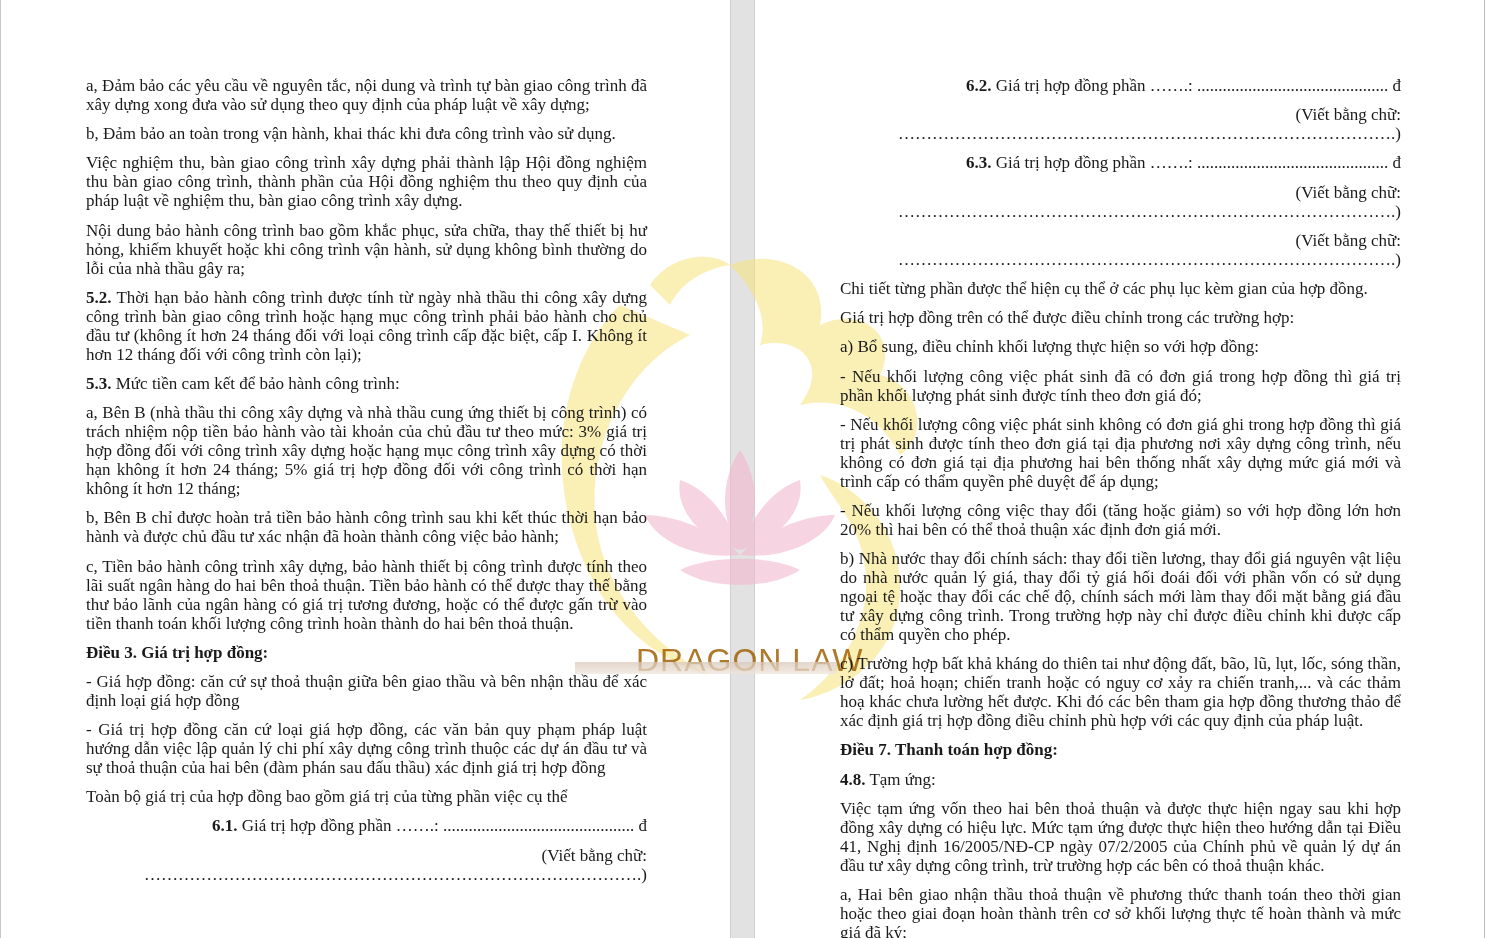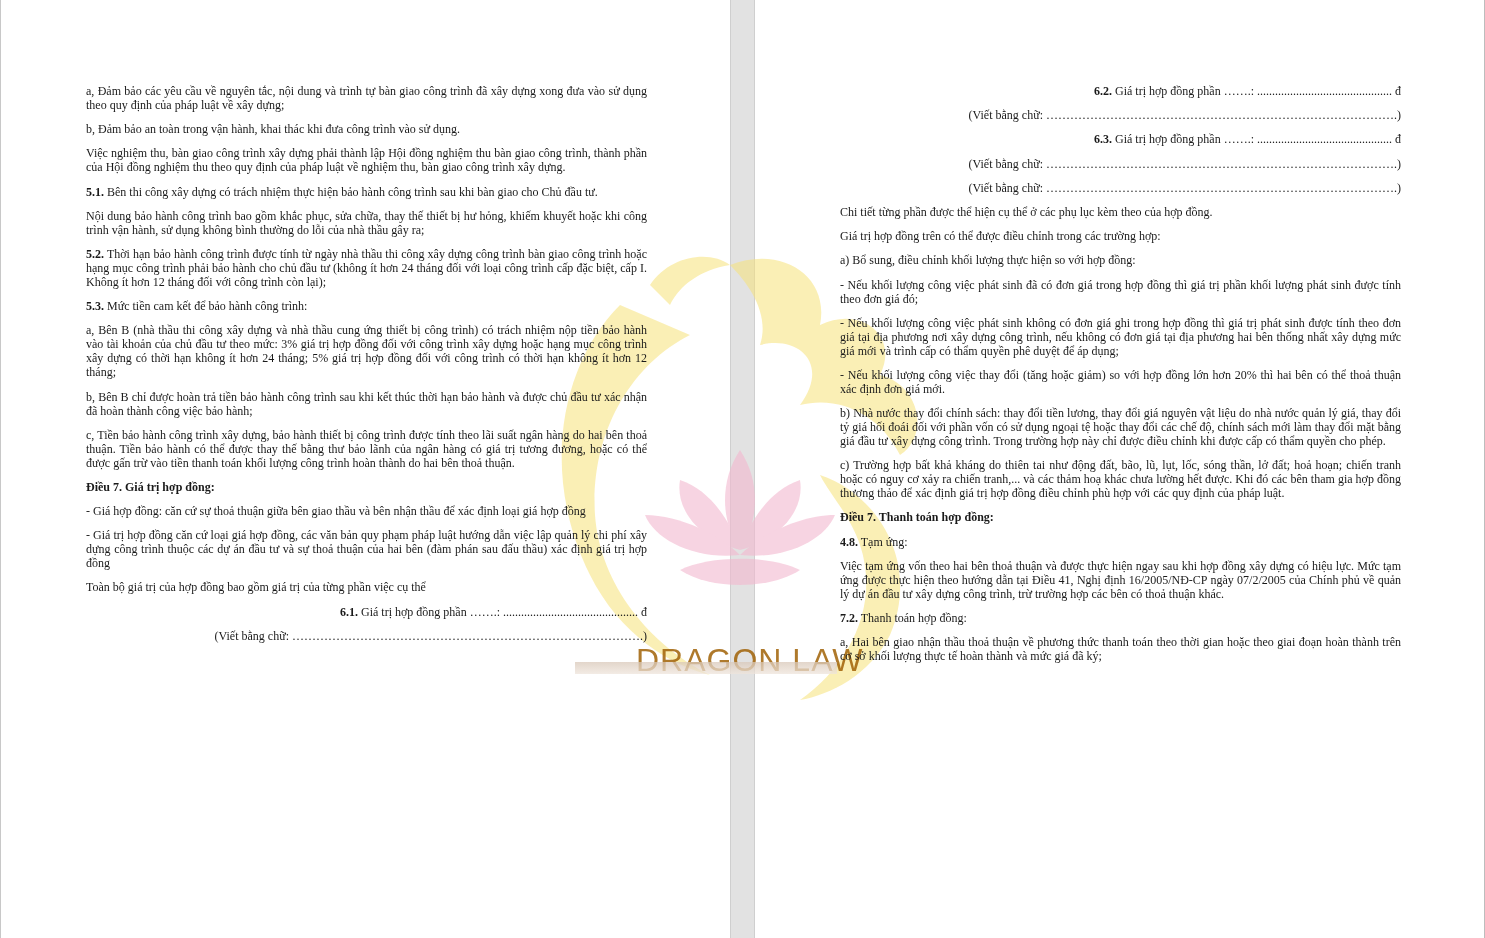--- a/index.html
+++ b/index.html
@@ -2,77 +2,75 @@
 <html><head>
 <meta charset="utf-8">
 <style>
   html, body { margin:0; padding:0; }
   body { width:1485px; height:938px; background:#e2e2e2; position:relative; overflow:hidden;
          font-family:"Liberation Serif", "DejaVu Serif", serif; color:#1a1a1a; }
   .page { position:absolute; top:0; height:938px; background:#fff; box-sizing:border-box; overflow:hidden; }
   #page-left  { left:0; width:731px; border-left:1px solid #c8c8c8; border-right:1px solid #cfcfcf; }
   #page-right { left:754px; width:731px; border-left:1px solid #cfcfcf; border-right:1px solid #bdbdbd; }
   .gutter { position:absolute; left:731px; width:23px; top:0; height:938px; background:#e2e2e2; }
-  .content { position:absolute; top:84px; width:561px; font-size:12px; line-height:14px; text-align:justify; z-index:2; }
+  .content { position:absolute; top:76px; width:561px; font-size:17px; line-height:19px; text-align:justify; z-index:2; }
   #page-left .content { left:85px; }
   #page-right .content { left:85px; }
   .content p { margin:0 0 10.2px 0; }
   .b { font-weight:bold; }
   .nojust { text-align:right; }
   
   .wm { position:absolute; pointer-events:none; z-index:1; }
   .wm-text { position:absolute; left:636px; top:642px; font-family:Liberation Sans, sans-serif; font-size:32px;
              letter-spacing:1px; color:#a16207; z-index:1; opacity:0.85; }
   .wm-bar { position:absolute; left:575px; top:662px; width:262px; height:12px; background:linear-gradient(#d9c8b9,#efe5dc); opacity:0.75; z-index:1; }
 </style>
 </head>
 <body>
 
 <div class="page" id="page-left">
   <div class="content">
     <p>a, Đảm bảo các yêu cầu về nguyên tắc, nội dung và trình tự bàn giao công trình đã xây dựng xong đưa vào sử dụng theo quy định của pháp luật về xây dựng;</p>
     <p>b, Đảm bảo an toàn trong vận hành, khai thác khi đưa công trình vào sử dụng.</p>
     <p>Việc nghiệm thu, bàn giao công trình xây dựng phải thành lập Hội đồng nghiệm thu bàn giao công trình, thành phần của Hội đồng nghiệm thu theo quy định của pháp luật về nghiệm thu, bàn giao công trình xây dựng.</p>
-    <p><span class="b">5.1.</span><span> Bên thi công xây dựng có trách nhiệm thực hiện bảo hành công trình sau khi bàn giao cho Chủ đầu tư.</span></p>
     <p>Nội dung bảo hành công trình bao gồm khắc phục, sửa chữa, thay thế thiết bị hư hỏng, khiếm khuyết hoặc khi công trình vận hành, sử dụng không bình thường do lỗi của nhà thầu gây ra;</p>
     <p><span class="b">5.2.</span><span> Thời hạn bảo hành công trình được tính từ ngày nhà thầu thi công xây dựng công trình bàn giao công trình hoặc hạng mục công trình phải bảo hành cho chủ đầu tư (không ít hơn 24 tháng đối với loại công trình cấp đặc biệt, cấp I. Không ít hơn 12 tháng đối với công trình còn lại);</span></p>
     <p><span class="b">5.3.</span><span> Mức tiền cam kết để bảo hành công trình:</span></p>
     <p>a, Bên B (nhà thầu thi công xây dựng và nhà thầu cung ứng thiết bị công trình) có trách nhiệm nộp tiền bảo hành vào tài khoản của chủ đầu tư theo mức: 3% giá trị hợp đồng đối với công trình xây dựng hoặc hạng mục công trình xây dựng có thời hạn không ít hơn 24 tháng; 5% giá trị hợp đồng đối với công trình có thời hạn không ít hơn 12 tháng;</p>
     <p>b, Bên B chỉ được hoàn trả tiền bảo hành công trình sau khi kết thúc thời hạn bảo hành và được chủ đầu tư xác nhận đã hoàn thành công việc bảo hành;</p>
     <p>c, Tiền bảo hành công trình xây dựng, bảo hành thiết bị công trình được tính theo lãi suất ngân hàng do hai bên thoả thuận. Tiền bảo hành có thể được thay thế bằng thư bảo lãnh của ngân hàng có giá trị tương đương, hoặc có thể được gấn trừ vào tiền thanh toán khối lượng công trình hoàn thành do hai bên thoả thuận.</p>
-    <p class="b">Điều 7. Giá trị hợp đồng:</p>
+    <p class="b">Điều 3. Giá trị hợp đồng:</p>
     <p>- Giá hợp đồng: căn cứ sự thoả thuận giữa bên giao thầu và bên nhận thầu để xác định loại giá hợp đồng</p>
     <p>- Giá trị hợp đồng căn cứ loại giá hợp đồng, các văn bản quy phạm pháp luật hướng dẫn việc lập quản lý chi phí xây dựng công trình thuộc các dự án đầu tư và sự thoả thuận của hai bên (đàm phán sau đấu thầu) xác định giá trị hợp đồng</p>
     <p>Toàn bộ giá trị của hợp đồng bao gồm giá trị của từng phần việc cụ thể</p>
     <p class="nojust"><span class="b">6.1.</span><span> Giá trị hợp đồng phần …….: ............................................. đ</span></p>
     <p class="nojust">(Viết bằng chữ: …………………………………………………………………………….)</p>
   </div>
 </div>
 
 <div class="gutter"></div>
 
 <div class="page" id="page-right">
   <div class="content">
     <p class="nojust"><span class="b">6.2.</span><span> Giá trị hợp đồng phần …….: ............................................. đ</span></p>
     <p class="nojust">(Viết bằng chữ: …………………………………………………………………………….)</p>
     <p class="nojust"><span class="b">6.3.</span><span> Giá trị hợp đồng phần …….: ............................................. đ</span></p>
     <p class="nojust">(Viết bằng chữ: …………………………………………………………………………….)</p>
     <p class="nojust">(Viết bằng chữ: …………………………………………………………………………….)</p>
-    <p>Chi tiết từng phần được thể hiện cụ thể ở các phụ lục kèm theo của hợp đồng.</p>
+    <p>Chi tiết từng phần được thể hiện cụ thể ở các phụ lục kèm gian của hợp đồng.</p>
     <p>Giá trị hợp đồng trên có thể được điều chỉnh trong các trường hợp:</p>
     <p>a) Bổ sung, điều chỉnh khối lượng thực hiện so với hợp đồng:</p>
     <p>- Nếu khối lượng công việc phát sinh đã có đơn giá trong hợp đồng thì giá trị phần khối lượng phát sinh được tính theo đơn giá đó;</p>
     <p>- Nếu khối lượng công việc phát sinh không có đơn giá ghi trong hợp đồng thì giá trị phát sinh được tính theo đơn giá tại địa phương nơi xây dựng công trình, nếu không có đơn giá tại địa phương hai bên thống nhất xây dựng mức giá mới và trình cấp có thẩm quyền phê duyệt để áp dụng;</p>
     <p>- Nếu khối lượng công việc thay đổi (tăng hoặc giảm) so với hợp đồng lớn hơn 20% thì hai bên có thể thoả thuận xác định đơn giá mới.</p>
     <p>b) Nhà nước thay đổi chính sách: thay đổi tiền lương, thay đổi giá nguyên vật liệu do nhà nước quản lý giá, thay đổi tỷ giá hối đoái đối với phần vốn có sử dụng ngoại tệ hoặc thay đổi các chế độ, chính sách mới làm thay đổi mặt bằng giá đầu tư xây dựng công trình. Trong trường hợp này chỉ được điều chỉnh khi được cấp có thẩm quyền cho phép.</p>
     <p>c) Trường hợp bất khả kháng do thiên tai như động đất, bão, lũ, lụt, lốc, sóng thần, lở đất; hoả hoạn; chiến tranh hoặc có nguy cơ xảy ra chiến tranh,... và các thảm hoạ khác chưa lường hết được. Khi đó các bên tham gia hợp đồng thương thảo để xác định giá trị hợp đồng điều chỉnh phù hợp với các quy định của pháp luật.</p>
     <p class="b">Điều 7. Thanh toán hợp đồng:</p>
     <p><span class="b">4.8.</span><span> Tạm ứng:</span></p>
     <p>Việc tạm ứng vốn theo hai bên thoả thuận và được thực hiện ngay sau khi hợp đồng xây dựng có hiệu lực. Mức tạm ứng được thực hiện theo hướng dẫn tại Điều 41, Nghị định 16/2005/NĐ-CP ngày 07/2/2005 của Chính phủ về quản lý dự án đầu tư xây dựng công trình, trừ trường hợp các bên có thoả thuận khác.</p>
-    <p><span class="b">7.2.</span><span> Thanh toán hợp đồng:</span></p>
     <p>a, Hai bên giao nhận thầu thoả thuận về phương thức thanh toán theo thời gian hoặc theo giai đoạn hoàn thành trên cơ sở khối lượng thực tế hoàn thành và mức giá đã ký;</p>
   </div>
 </div>
 
 <svg class="wm" style="left:500px;top:245px;z-index:1;opacity:0.55" width="460" height="460" viewBox="0 0 460 460">
 
   <path d="M120,60 C60,120 40,230 90,330 C120,390 170,420 210,430 C150,400 100,340 95,270 C90,190 130,120 190,90 Z" fill="#f7e27a"></path>
   <path d="M230,20 C280,0 330,30 320,80 C360,60 400,90 380,130 C420,140 430,190 400,210 C380,170 340,150 300,160 C330,120 300,90 260,100 C270,70 250,40 230,20 Z" fill="#f7e27a"></path>
   <path d="M320,230 C380,250 420,320 390,390 C370,430 330,450 300,455 C350,420 380,360 360,300 C350,270 330,250 320,230 Z" fill="#f7e27a"></path>
   <path d="M150,40 C170,10 210,5 230,20 C200,25 180,40 170,60 Z" fill="#f7e27a"></path>

